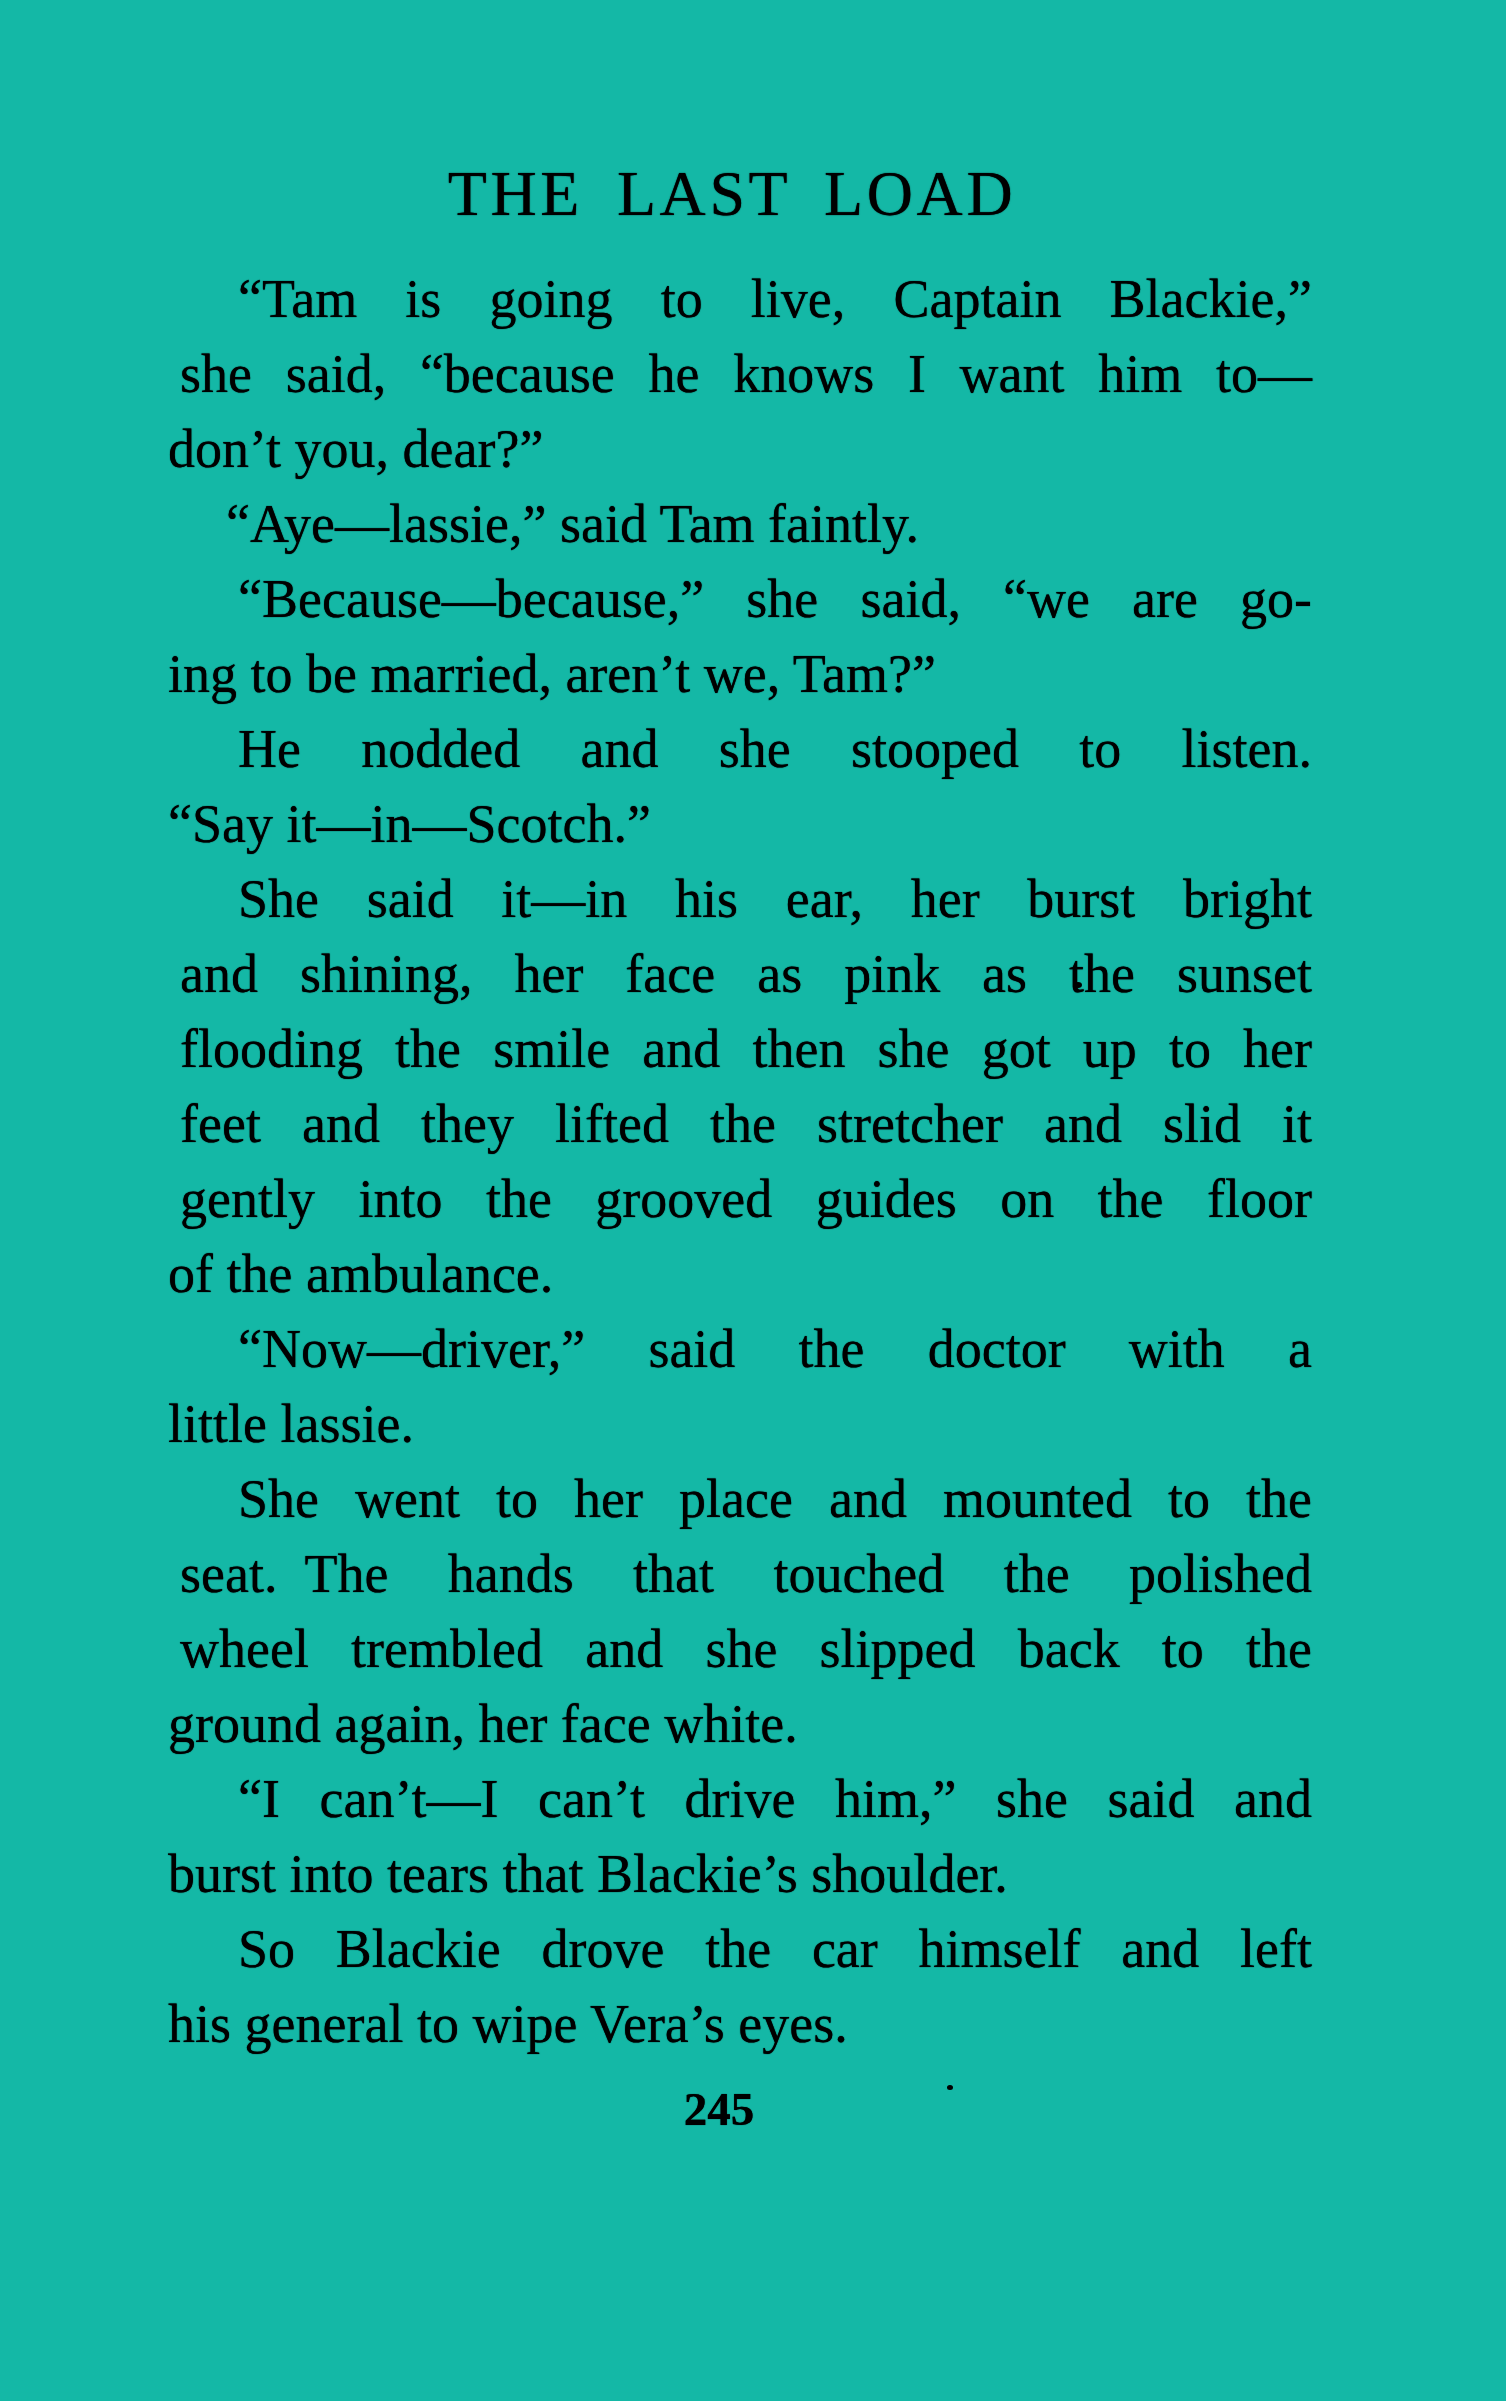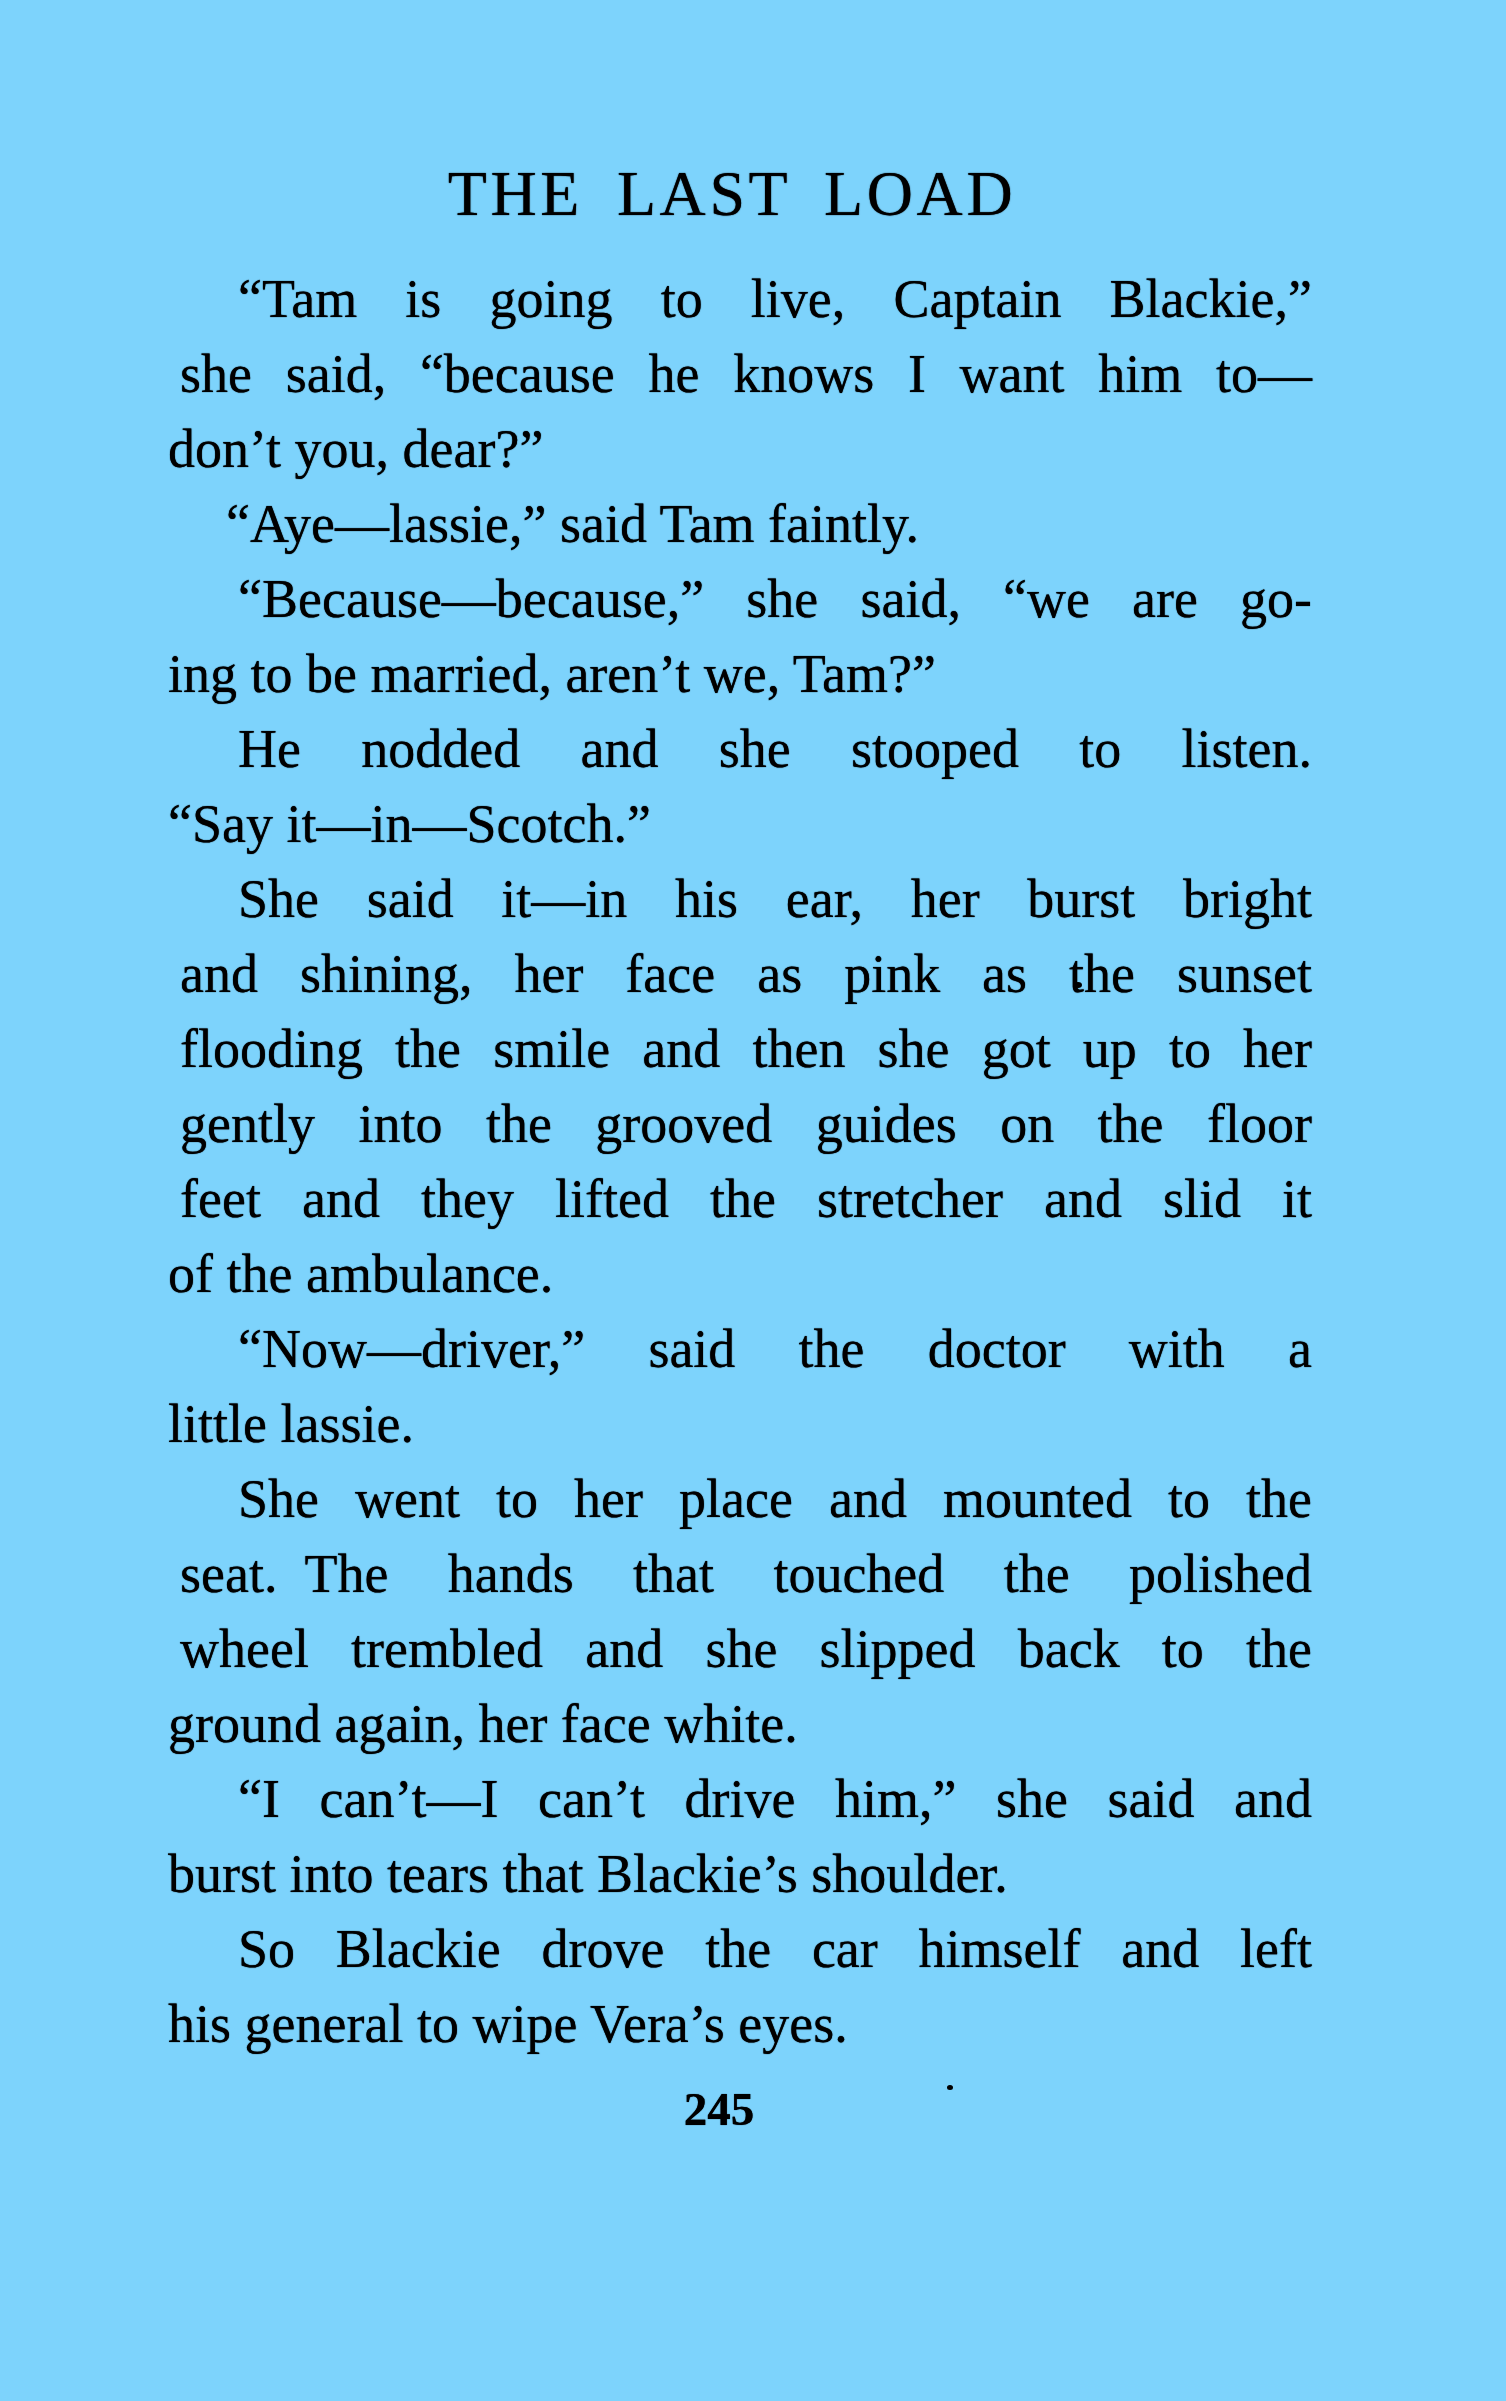--- a/index.html
+++ b/index.html
@@ -1,19 +1,19 @@
 <!DOCTYPE html>
 <html style="font-size:14.3px"><head>
 <meta charset="utf-8">
 <style>
   html,body { margin:0; padding:0; background:#e8e8e8; }
   .page {
     position:relative;
     width:1506px; height:2401px;
-    background:#7dd3fc;
+    background:#14b8a6;
     color:#000;
     font-family:"Liberation Serif","DejaVu Serif",serif;
     overflow:hidden;
   }
   .running-title {
     position:absolute;
     top:162px; left:0; width:1464px;
     text-align:center;
     font-size:64px; line-height:64px;
     letter-spacing:3.6px; word-spacing:14.3px;
@@ -53,22 +53,22 @@
     <div class="ln j">she said, “because he knows I want him to—</div>
     <div class="ln">don’t you, dear?”</div>
     <div class="ln in">“Aye—lassie,” said Tam faintly.</div>
     <div class="ln in j">“Because—because,” she said, “we are go-</div>
     <div class="ln">ing to be married, aren’t we, Tam?”</div>
     <div class="ln in j">He nodded and she stooped to listen.</div>
     <div class="ln">“Say it—in—Scotch.”</div>
     <div class="ln in j">She said it—in his ear, her burst bright</div>
     <div class="ln j">and shining, her face as pink as the sunset</div>
     <div class="ln j">flooding the smile and then she got up to her</div>
+    <div class="ln j">feet and they lifted the stretcher and slid it</div>
     <div class="ln j">gently into the grooved guides on the floor</div>
-    <div class="ln j">feet and they lifted the stretcher and slid it</div>
     <div class="ln">of the ambulance.</div>
     <div class="ln in j">“Now—driver,” said the doctor with a</div>
     <div class="ln">little lassie.</div>
     <div class="ln in j">She went to her place and mounted to the</div>
     <div class="ln j">seat. The hands that touched the polished</div>
     <div class="ln j">wheel trembled and she slipped back to the</div>
     <div class="ln">ground again, her face white.</div>
     <div class="ln in j">“I can’t—I can’t drive him,” she said and</div>
     <div class="ln">burst into tears that Blackie’s shoulder.</div>
     <div class="ln in j">So Blackie drove the car himself and left</div>

